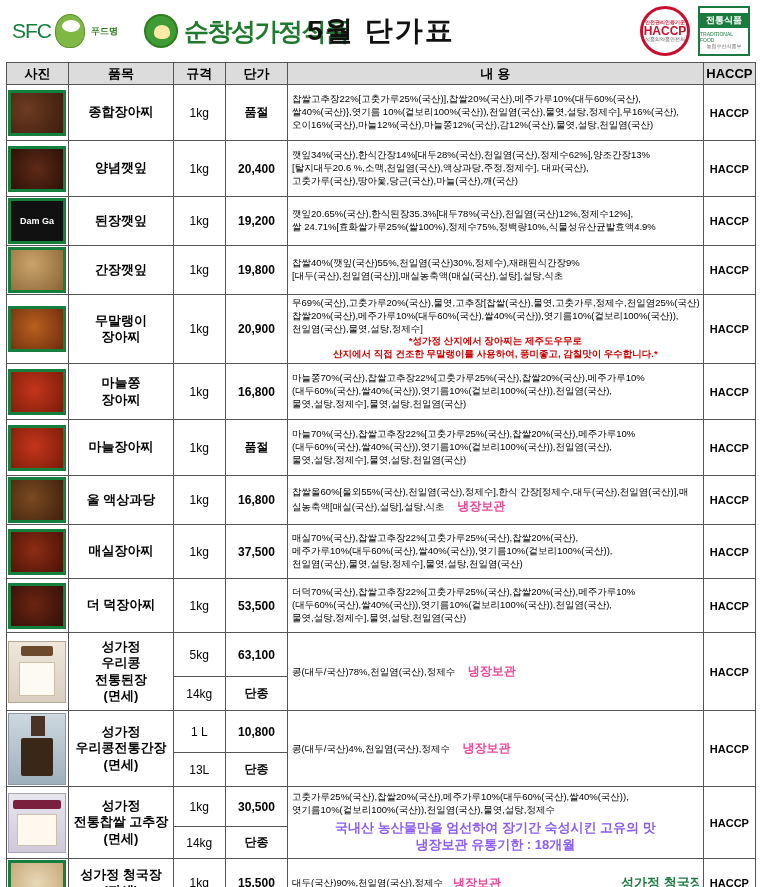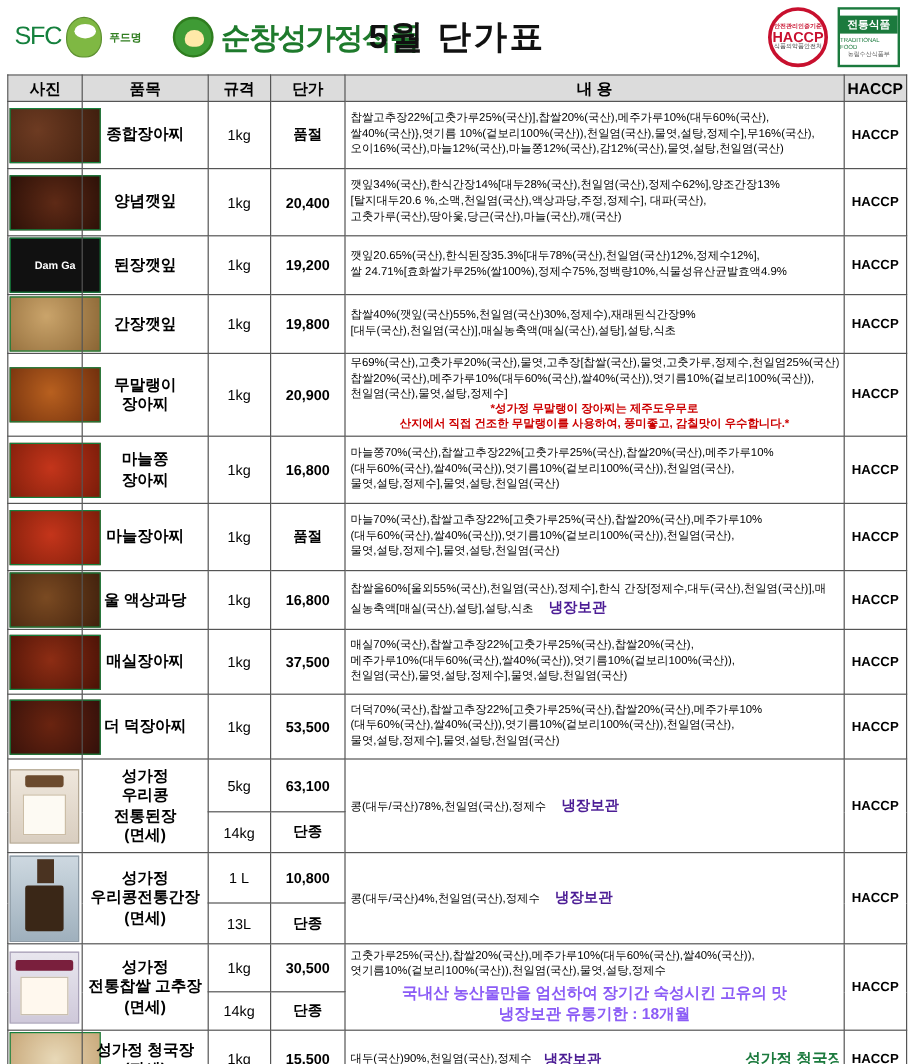--- a/index.html
+++ b/index.html
@@ -145,21 +145,21 @@
   td.haccp { font-size: 11px; font-weight: bold; }
   td.desc {
     text-align: left;
     font-size: 9.5px;
     line-height: 1.35;
     padding: 2px 4px;
   }
   td.photo { padding: 1px; }
   .note-red { color: #cc0000; font-weight: bold; font-size: 9.5px; }
   .note-blue-lg { color: #8b5cf6; font-weight: bold; font-size: 13px; }
-  .cold { color: #4c1d95; font-weight: bold; font-size: 12px; margin-left: 10px; }
+  .cold { color: #ec4899; font-weight: bold; font-size: 12px; margin-left: 10px; }
 
   .desc-line { white-space: nowrap; overflow: hidden; text-overflow: clip; }
 
   .jar-img {
     width: 58px; height: 62px;
     background: linear-gradient(#efe7dc, #d9cec0);
     border: 1px solid #b4a894;
     position: relative;
   }
   .jar-img:before {
@@ -197,21 +197,21 @@
   .tub-img:before {
     content: "";
     position: absolute; left: 4px; right: 4px; top: 6px; height: 9px;
     background: #7a1f3d; border-radius: 2px;
   }
   .tub-img:after {
     content: "";
     position: absolute; left: 8px; right: 8px; top: 20px; bottom: 6px;
     background: #fff8ee; border: 1px solid #c9bfae;
   }
-  .food-img { width: 76px; height: 46px; border: 1px solid #15803d; }
+  .food-img { width: 58px; height: 46px; border: 3px solid #15803d; }
   .f1 { background: radial-gradient(circle at 30% 40%, #6d3b22, #3d1d0d); }
   .f2 { background: radial-gradient(circle at 50% 50%, #5e2a16, #2e1108); }
   .f3 { background: #111; color: #fff; font-size: 9px; display:flex; align-items:center; justify-content:center; font-weight:bold;}
   .f4 { background: radial-gradient(circle at 40% 35%, #caa46b, #8a6534); }
   .f5 { background: radial-gradient(circle at 45% 45%, #b8601f, #6e2d0c); }
   .f6 { background: radial-gradient(circle at 45% 45%, #c4351b, #7a1c09); }
   .f7 { background: radial-gradient(circle at 40% 45%, #7a4a22, #40200c); }
   .f8 { background: radial-gradient(circle at 45% 45%, #8d2d14, #4a1206); }
   .f9 { background: radial-gradient(circle at 45% 45%, #6a2410, #33100a); }
   .f10 { background: radial-gradient(circle at 50% 50%, #e8d9b8, #c8a87a); }
@@ -339,21 +339,21 @@
             <div class="food-img f5"></div>
           </td>
         <td class="item" style="white-space:pre-line;">무말랭이
 장아찌</td>
         <td class="spec">1kg</td>
         <td class="price">20,900</td>
         <td class="desc">
           <div class="desc-line">무69%(국산),고춧가루20%(국산),물엿,고추장[찹쌀(국산),물엿,고춧가루,정제수,천일염25%(국산),</div>
           <div class="desc-line">찹쌀20%(국산),메주가루10%(대두60%(국산),쌀40%(국산)),엿기름10%(겉보리100%(국산)),</div>
           <div class="desc-line">천일염(국산),물엿,설탕,정제수]</div>
-          <div class="note-red" style="text-align:center">*성가정 무말랭이 장아찌는 제주도우무로</div>
+          <div class="note-red" style="text-align:center">*성가정 산지에서 장아찌는 제주도우무로</div>
           <div class="note-red" style="text-align:center">산지에서 직접 건조한 무말랭이를 사용하여, 풍미좋고, 감칠맛이 우수합니다.*</div>
         </td>
         <td class="haccp">HACCP</td>
       </tr>
 
       <tr style="height:56px;">
         <td class="photo">
             <div class="food-img f6"></div>
           </td>
         <td class="item" style="white-space:pre-line;">마늘쫑

